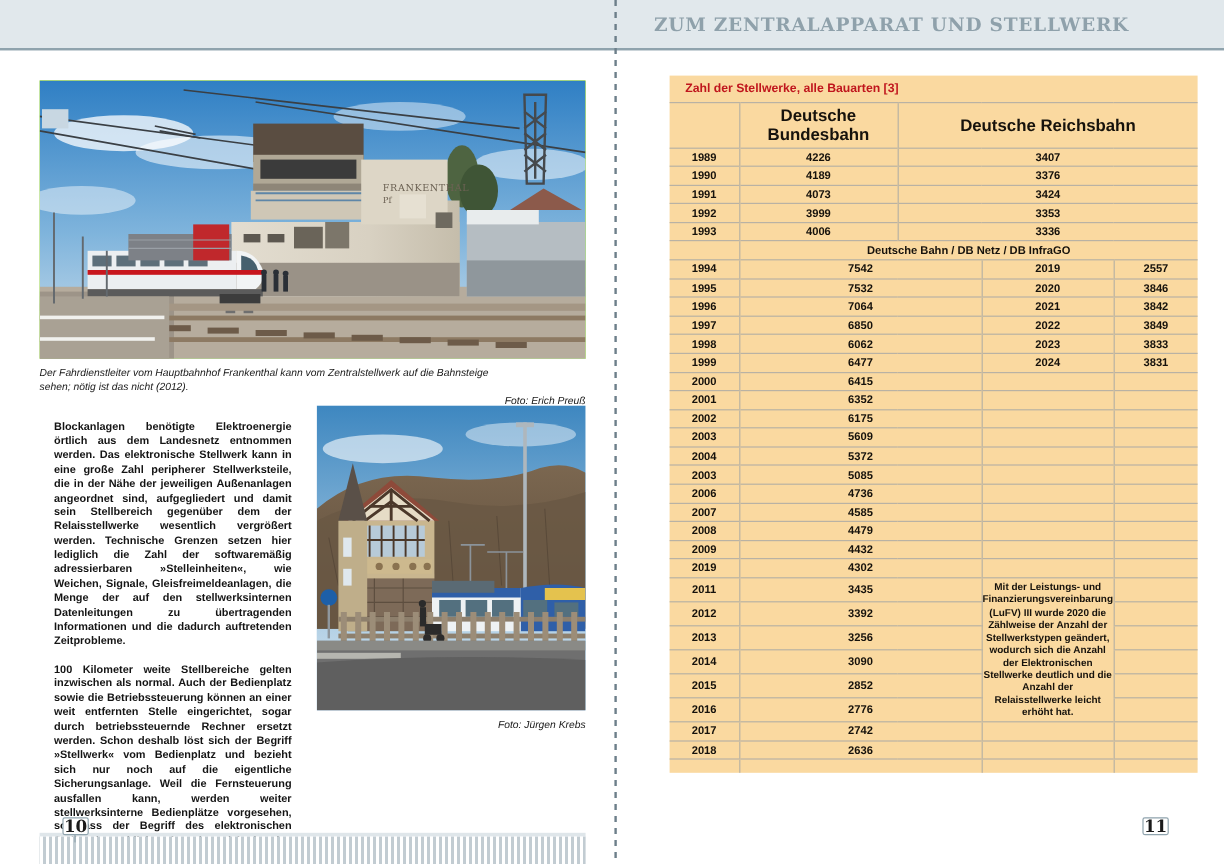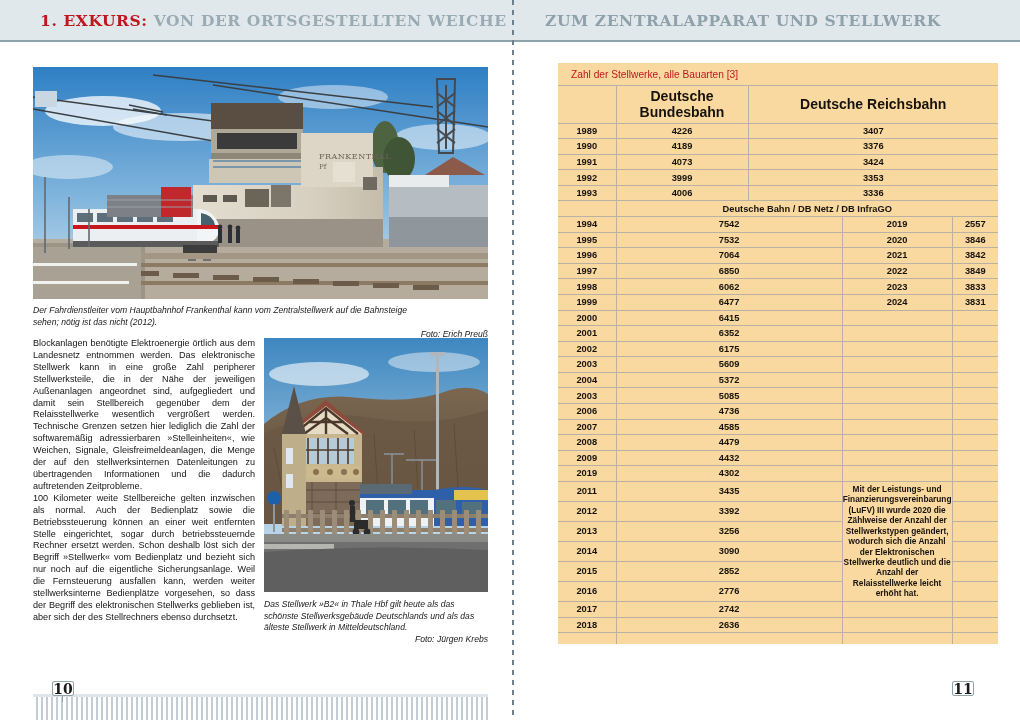--- a/index.html
+++ b/index.html
@@ -61,52 +61,52 @@
   #cap-top { left: 33px; top: 263px; width: 455px; }
   #cap-top .credit { float: right; margin-top: 24px; }
   #cap-bot { left: 264px; top: 557px; width: 224px; }
   #cap-bot .credit { display: block; text-align: right; }
 
   .body-col {
     position: absolute; left: 33px; top: 296px; width: 222px;
     font-size: 9.1px; line-height: 11.9px; color: #141414;
     text-align: justify; font-family: "Liberation Sans", sans-serif;
   }
-  .body-col p { margin: 0; text-align: justify; }
+  .body-col p { margin: 12px; text-align: justify; font-weight: bold; }
 
   
   .right-page { position: absolute; left: 512px; top: 42px; width: 508px; height: 678px; }
 
   .table-wrap {
     position: absolute; left: 46px; top: 21px; width: 440px;
     background: #fad9a0;
     padding: 0;
   }
   .tbl-title {
-    color: #c0161d; font-weight: normal; font-size: 10.2px;
+    color: #c0161d; font-weight: bold; font-size: 10.2px;
     padding: 6px 0 5px 13px;
     font-family: "Liberation Sans", sans-serif;
   }
   table.stw {
     width: 100%; border-collapse: collapse;
     font-size: 9.3px; font-weight: bold; color: #16120c;
     font-family: "Liberation Sans", sans-serif;
   }
   table.stw td, table.stw th {
     border-top: 1px solid #b9b2a4;
     border-left: 1px solid #b9b2a4;
     padding: 2.2px 0 2.4px;
     text-align: center;
     font-weight: bold;
   }
   table.stw tr td:first-child, table.stw tr th:first-child { border-left: none; }
   .c-year { width: 58px; }
   .c-a { width: 132px; }
   .c-y2 { width: 52px; }
-  .c-v2 { width: 46px; }
+  .c-v2 { width: 70px; }
   .hdr-cell { font-weight: bold; font-size: 14px; }
   .tail-row td { border-left: 1px solid #b9b2a4; height: 11px; }
 
   .note-box {
     font-size: 8.3px; line-height: 10.4px; font-weight: normal;
     color: #16120c; text-align: justify; padding: 4px 7px 4px 7px;
     vertical-align: top;
   }
 
   
@@ -131,24 +131,20 @@
     position: absolute; bottom: 18px; width: 1px; height: 7px; background: #8fa3ad;
   }
   #stem-left { left: 62px; }
 </style>
 </head>
 <body>
 
 <div id="page">
 
   <div class="header-band">
-    <div class="header-left">
-      <span class="hl-num">1. EXKURS:</span>
-      <span class="hl-rest">VON DER ORTSGESTELLTEN WEICHE</span>
-    </div>
     <div class="header-right">ZUM ZENTRALAPPARAT UND STELLWERK</div>
   </div>
 
   <div class="fold"></div>
 
   <div class="left-page">
 
     <div class="photo-top">
       <svg width="455" height="232" viewBox="0 0 455 232" preserveAspectRatio="none">
         <defs>
@@ -392,21 +388,20 @@
         </g>
 
         <rect x="0" y="196" width="224" height="58" fill="#6f6f6f"></rect>
         <rect x="0" y="196" width="224" height="8" fill="#8a8a86"></rect>
         <rect x="0" y="206" width="70" height="5" fill="#b6b6b0"></rect>
         <path d="M0 214 Q112 206 224 212 L224 254 L0 254 Z" fill="#5f5f5f"></path>
       </svg>
     </div>
 
     <div class="caption" id="cap-bot">
-      <span>Das Stellwerk »B2« in Thale Hbf gilt heute als das schönste Stellwerksgebäude Deutschlands und als das älteste Stellwerk in Mitteldeutschland.</span>
       <span class="credit">Foto: Jürgen Krebs</span>
     </div>
   </div>
 
   <div class="right-page">
     <div class="table-wrap">
       <div class="tbl-title">Zahl der Stellwerke, alle Bauarten [3]</div>
       <table class="stw">
         <tbody id="tbody-main">
             <tr>

